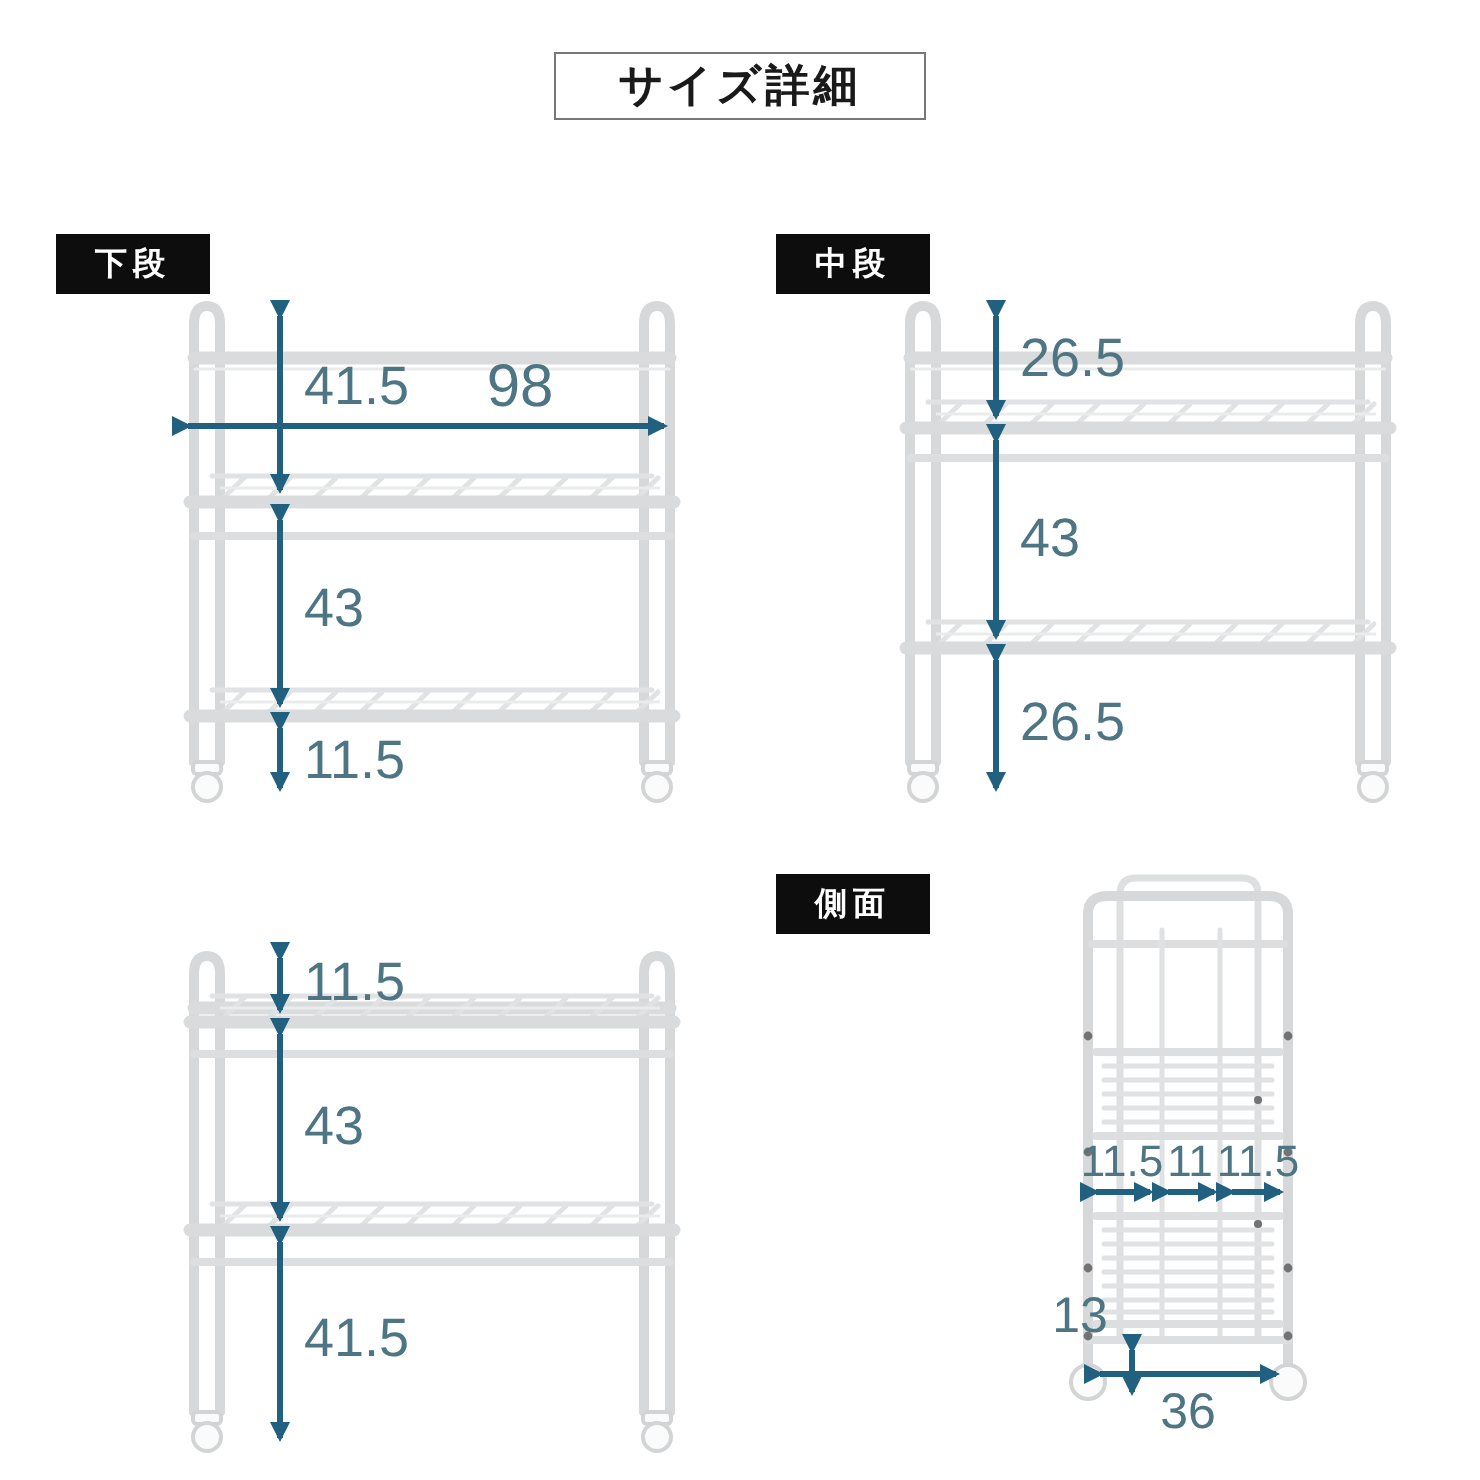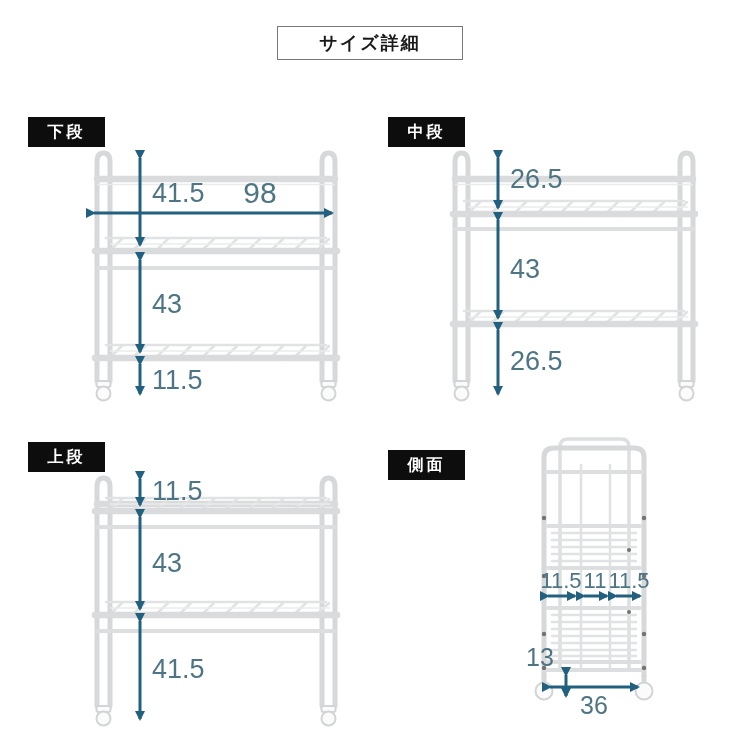--- a/index.html
+++ b/index.html
@@ -12,21 +12,21 @@
   }
   html,body{margin:0;padding:0;}
   body{
     width:740px;height:740px;background:#ffffff;position:relative;overflow:hidden;
     font-family:"Liberation Sans", sans-serif;
   }
   .title-box{
     position:absolute;left:277px;top:26px;width:186px;height:34px;
     border:1.5px solid var(--title-border);box-sizing:border-box;
     display:flex;align-items:center;justify-content:center;
-    font-size:18px;font-weight:bold;letter-spacing:2px;color:var(--title-text);
+    font-size:22px;font-weight:bold;letter-spacing:2px;color:var(--title-text);
   }
   .panel{position:absolute;}
   .tier-label{
     position:absolute;width:77px;height:30px;background:var(--tier-label-bg);
     color:var(--tier-label-text);display:flex;align-items:center;justify-content:center;
     font-size:16px;font-weight:bold;letter-spacing:3px;
   }
   svg.rackart{position:absolute;overflow:visible;}
   
   .tube{stroke:#d6d8d9;stroke-width:5;fill:none;stroke-linecap:round;}
@@ -132,44 +132,41 @@
       <line class="dim" x1="58" y1="74" x2="58" y2="172"></line>
       <line class="dim" x1="58" y1="184" x2="58" y2="248"></line>
       <text class="dimtext" x="70" y="42">26.5</text>
       <text class="dimtext" x="70" y="132">43</text>
       <text class="dimtext" x="70" y="224">26.5</text>
     </g>
   </svg>
 </div>
 
 <div class="panel" style="left:0;top:435px;width:370px;height:305px;">
-  <div class="tier-label" style="left:28px;top:7px;">
-    <span>上段</span>
-  </div>
   <svg class="rackart" style="left:82px;top:36px;" width="264" height="258" viewBox="0 0 264 258">
     <g transform="translate(2,2)">
       <use href="#rack-frame"></use>
       <use href="#shelf" y="38"></use>
       <use href="#rail" y="54"></use>
       <use href="#shelf" y="142"></use>
       <use href="#rail" y="158"></use>
     </g>
     <g>
       <line class="dim" x1="58" y1="8" x2="58" y2="34"></line>
       <line class="dim" x1="58" y1="46" x2="58" y2="138"></line>
       <line class="dim" x1="58" y1="150" x2="58" y2="248"></line>
       <text class="dimtext" x="70" y="29">11.5</text>
       <text class="dimtext" x="70" y="101">43</text>
       <text class="dimtext" x="70" y="207">41.5</text>
     </g>
   </svg>
 </div>
 
 <div class="panel" style="left:370px;top:435px;width:370px;height:305px;">
-  <div class="tier-label" style="left:18px;top:15px;">
+  <div class="tier-label" style="left:18px;top:2px;">
     <span>側面</span>
   </div>
   <svg class="rackart" style="left:120px;top:-5px;" width="210" height="290" viewBox="0 0 210 290">
     <g>
 
       <path class="tube-s" d="M70,240 L70,17 Q70,9 78,9 L131,9 Q139,9 139,17 L139,240"></path>
 
       <path class="tube" d="M54,246 L54,27 Q54,18 64,18 L144,18 Q154,18 154,27 L154,246"></path>
 
       <line class="tube-mid" x1="56" y1="42" x2="152" y2="42"></line>

